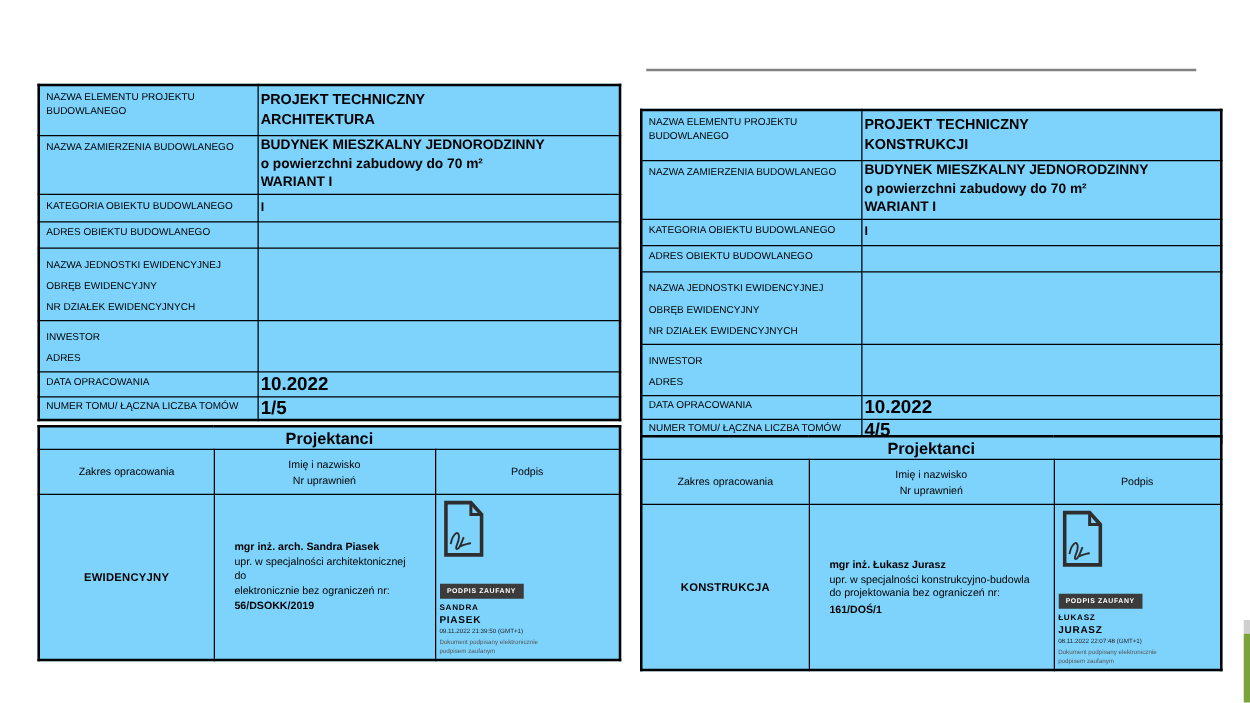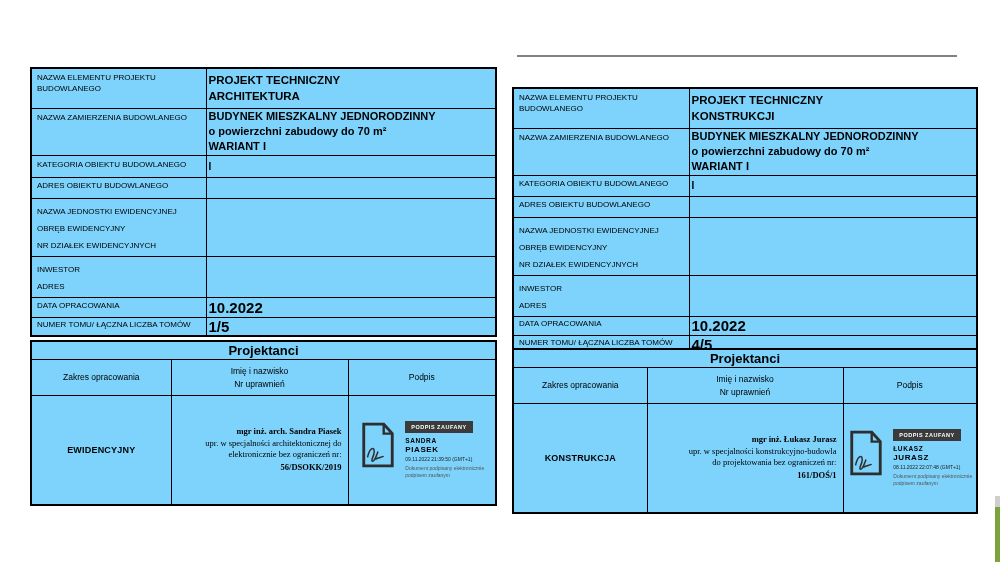--- a/index.html
+++ b/index.html
@@ -25,27 +25,27 @@
   .val .t2{font-size:11px;line-height:15px;}
   .val-one{font-size:10px;}
   .val-sm{font-size:15px;}
 
   
   .designers{position:absolute;border:2px solid #000;}
   .designers td{border:1px solid #000;overflow:hidden;}
   .d-title{font-weight:bold;font-size:13px;text-align:center;vertical-align:middle;}
   .d-head{font-size:8.5px;text-align:center;vertical-align:middle;line-height:13px;}
   .d-scope{font-weight:bold;font-size:9px;text-align:center;vertical-align:middle;letter-spacing:.2px;}
-  .d-person{text-align:right;vertical-align:middle;font-size:8.5px;line-height:11.5px;padding:2px 6px;font-family:Liberation Serif, serif;}
+  .d-person{text-align:left;vertical-align:middle;font-size:8.5px;line-height:11.5px;padding:2px 16px;}
   .d-person .nm{font-weight:bold;}
   .d-person .lic{font-weight:bold;padding-top:1px;}
   .d-sign{vertical-align:middle;}
 
   
-  .stamp{display:flex;gap:8px;align-items:flex-start;justify-content:center;padding:2px;}
+  .stamp{display:flex;gap:20px;align-items:flex-start;justify-content:center;padding:2px;flex-direction:column;}
   .stamp svg{flex:0 0 auto;display:block;}
   .stamp-right{display:flex;flex-direction:column;align-items:flex-start;text-align:left;}
   .badge{background:#3b3b3b;color:#ffffff;font-size:5.5px;font-weight:bold;
          letter-spacing:.5px;padding:3px 6px;white-space:nowrap;}
   .s-first{font-size:6.5px;font-weight:bold;letter-spacing:.6px;margin-top:4px;}
   .s-last{font-size:8px;font-weight:bold;letter-spacing:.6px;margin-top:1px;}
   .s-time{font-size:5px;color:#222;margin-top:2px;white-space:nowrap;}
   .s-note{font-size:5px;color:#555;line-height:6.5px;margin-top:3px;}
 </style>
 </head>

